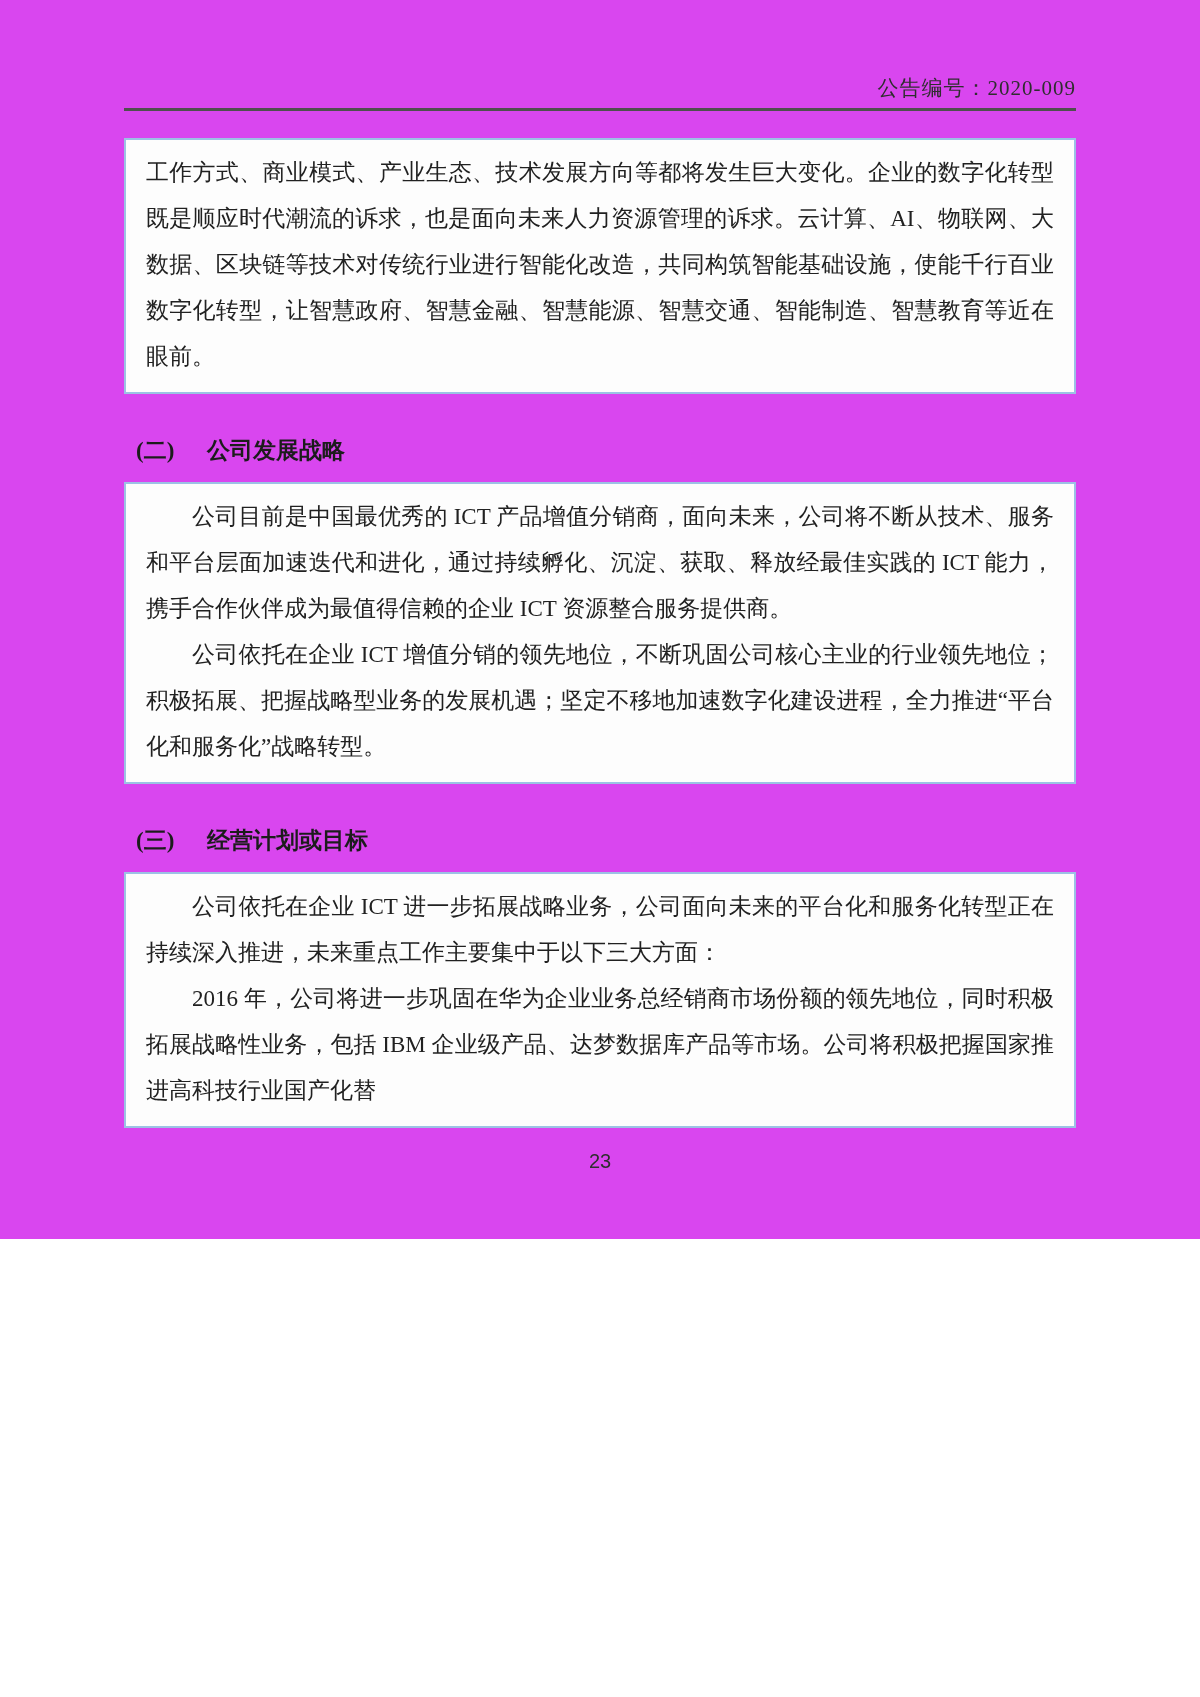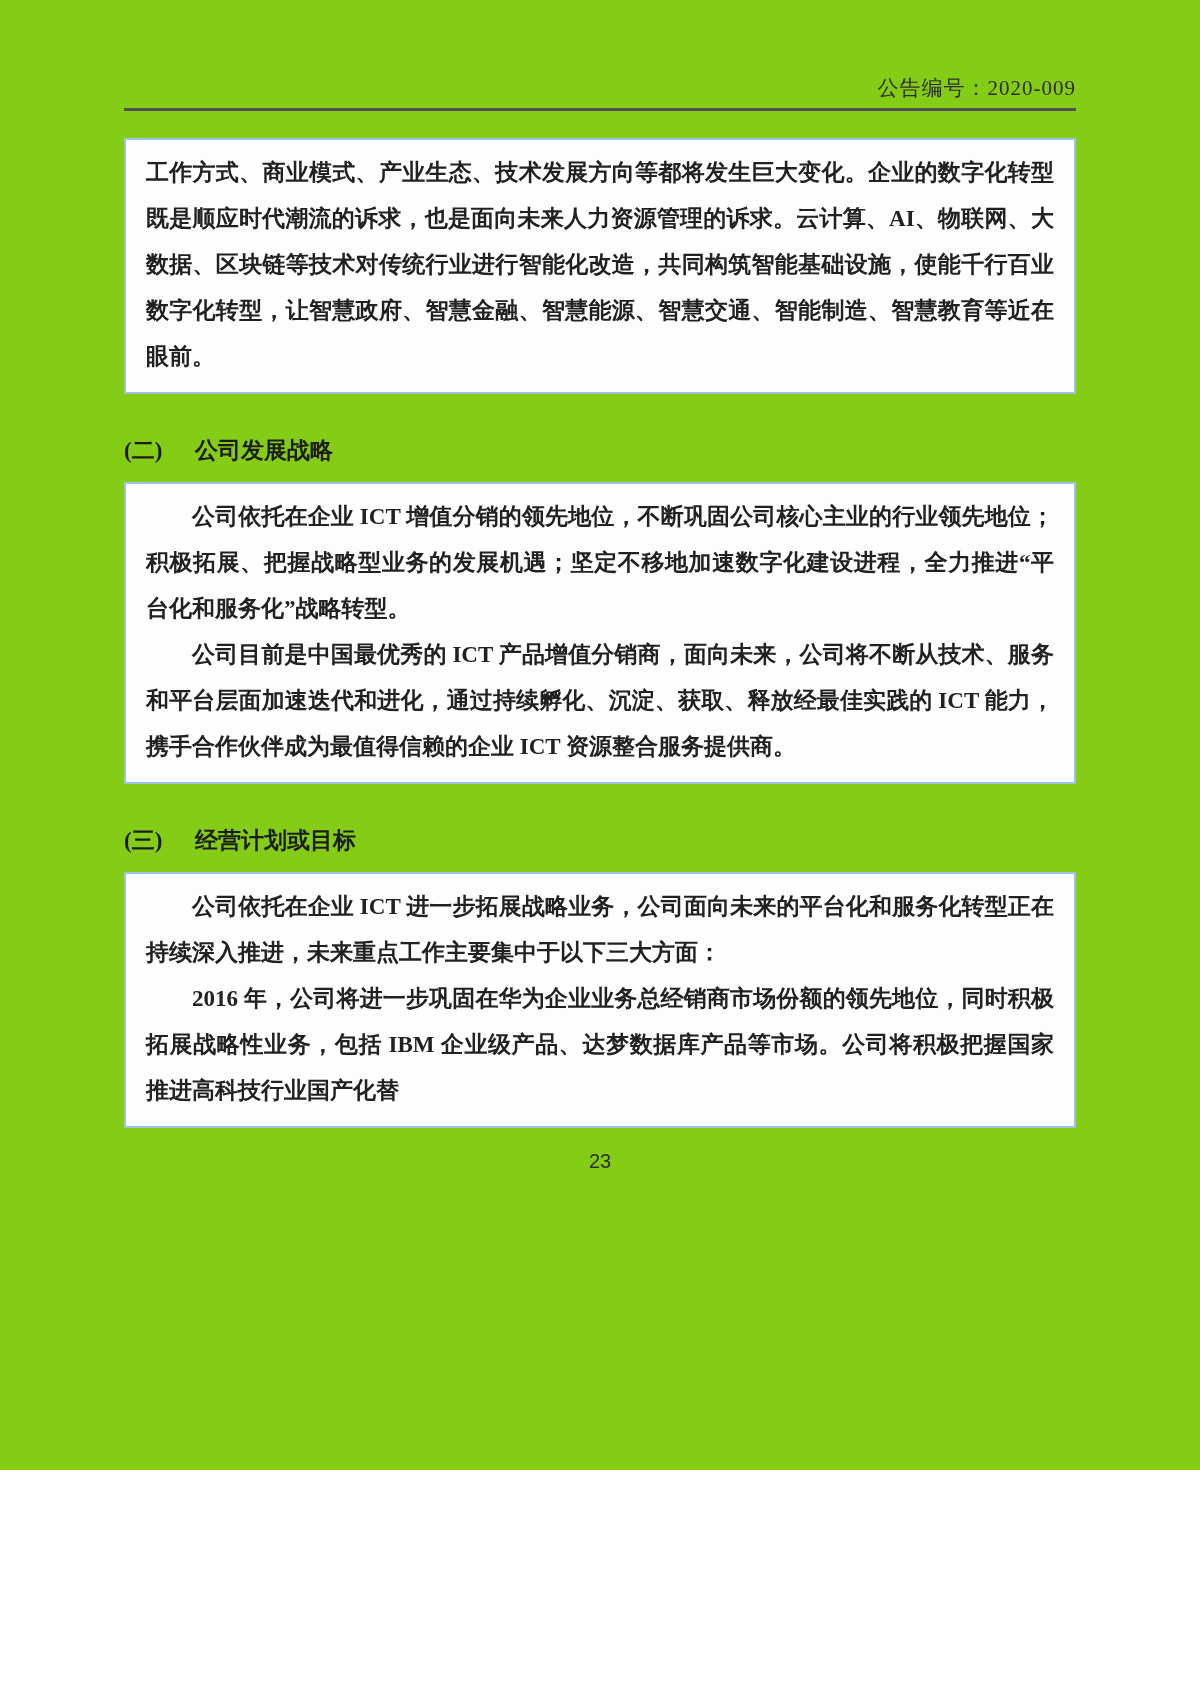--- a/index.html
+++ b/index.html
@@ -1,20 +1,20 @@
 <!DOCTYPE html>
 <html><head>
 <meta charset="utf-8">
 <style>
   html,body{margin:0;padding:0;background:#ffffff;}
   .page{
     position:relative;
     width:1200px;
-    height:1470px;
-    background:#84cc16;
+    height:1239px;
+    background:#d946ef;
     overflow:hidden;
     font-family:"Liberation Serif","DejaVu Serif",serif;
     color:#212121;
   }
   .content{
     width:952px;
     margin:0 auto;
     padding-top:74px;
   }
   .doc-number{
@@ -34,29 +34,28 @@
     border:2px solid #9cc2e4;
     background:#fdfdfd;
     padding:10px 20px 12px 20px;
     text-align:justify;
   }
   .text-box p{
     margin:0;
     font-size:23px;
     line-height:46px;
     text-indent:2em;
-    font-weight:bold;
   }
   .text-box p.no-indent{ text-indent:0; }
   .text-box p.bold{ font-weight:bold; }
   .section-heading{
     font-size:23px;
     font-weight:bold;
     line-height:30px;
-    margin:42px 0 16px 0;
+    margin:42px 0 16px 12px;
     color:#1c1c1c;
   }
   .section-heading .sec-num{
     display:inline-block;
     width:71px;
   }
   .footer{
     text-align:center;
     margin-top:22px;
     font-size:20px;
@@ -75,22 +74,22 @@
 
     <div class="text-box">
       <p class="no-indent">工作方式、商业模式、产业生态、技术发展方向等都将发生巨大变化。企业的数字化转型既是顺应时代潮流的诉求，也是面向未来人力资源管理的诉求。云计算、AI、物联网、大数据、区块链等技术对传统行业进行智能化改造，共同构筑智能基础设施，使能千行百业数字化转型，让智慧政府、智慧金融、智慧能源、智慧交通、智能制造、智慧教育等近在眼前。</p>
     </div>
 
     <div class="section-heading">
       <span class="sec-num">(二)</span><span>公司发展战略</span>
     </div>
 
     <div class="text-box">
+      <p>公司目前是中国最优秀的 ICT 产品增值分销商，面向未来，公司将不断从技术、服务和平台层面加速迭代和进化，通过持续孵化、沉淀、获取、释放经最佳实践的 ICT 能力，携手合作伙伴成为最值得信赖的企业 ICT 资源整合服务提供商。</p>
       <p>公司依托在企业 ICT 增值分销的领先地位，不断巩固公司核心主业的行业领先地位；积极拓展、把握战略型业务的发展机遇；坚定不移地加速数字化建设进程，全力推进“平台化和服务化”战略转型。</p>
-      <p>公司目前是中国最优秀的 ICT 产品增值分销商，面向未来，公司将不断从技术、服务和平台层面加速迭代和进化，通过持续孵化、沉淀、获取、释放经最佳实践的 ICT 能力，携手合作伙伴成为最值得信赖的企业 ICT 资源整合服务提供商。</p>
     </div>
 
     <div class="section-heading">
       <span class="sec-num">(三)</span><span>经营计划或目标</span>
     </div>
 
     <div class="text-box">
       <p>公司依托在企业 ICT 进一步拓展战略业务，公司面向未来的平台化和服务化转型正在持续深入推进，未来重点工作主要集中于以下三大方面：</p>
       <p>2016 年，公司将进一步巩固在华为企业业务总经销商市场份额的领先地位，同时积极拓展战略性业务，包括 IBM 企业级产品、达梦数据库产品等市场。公司将积极把握国家推进高科技行业国产化替</p>
     </div>

